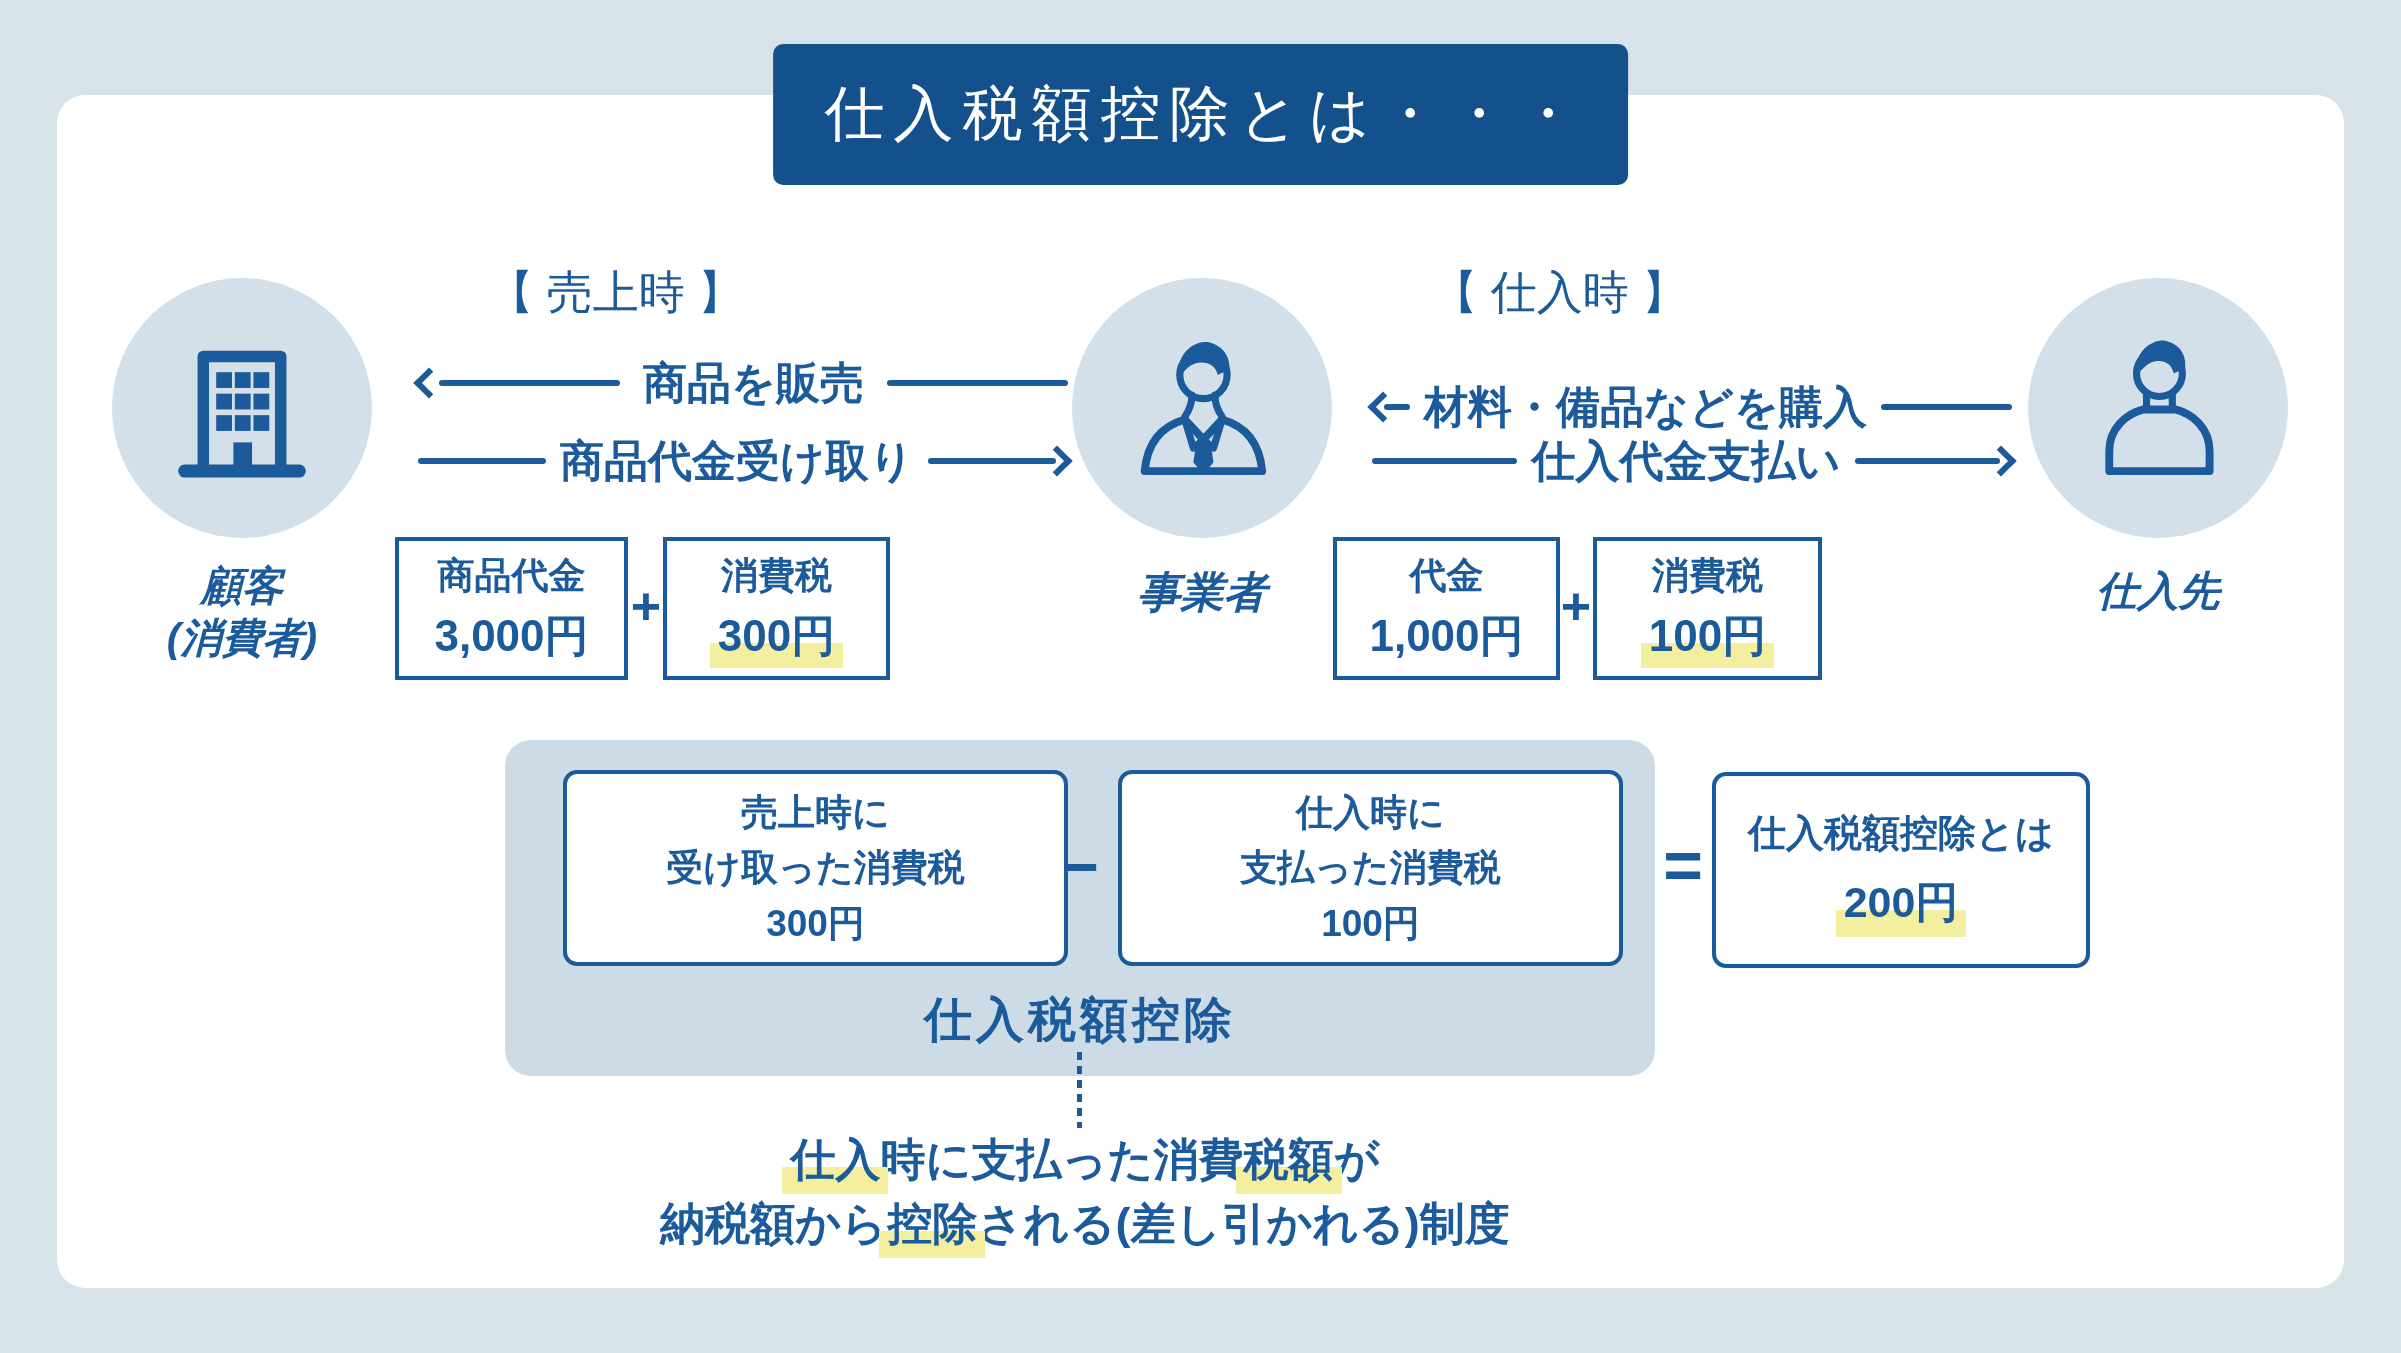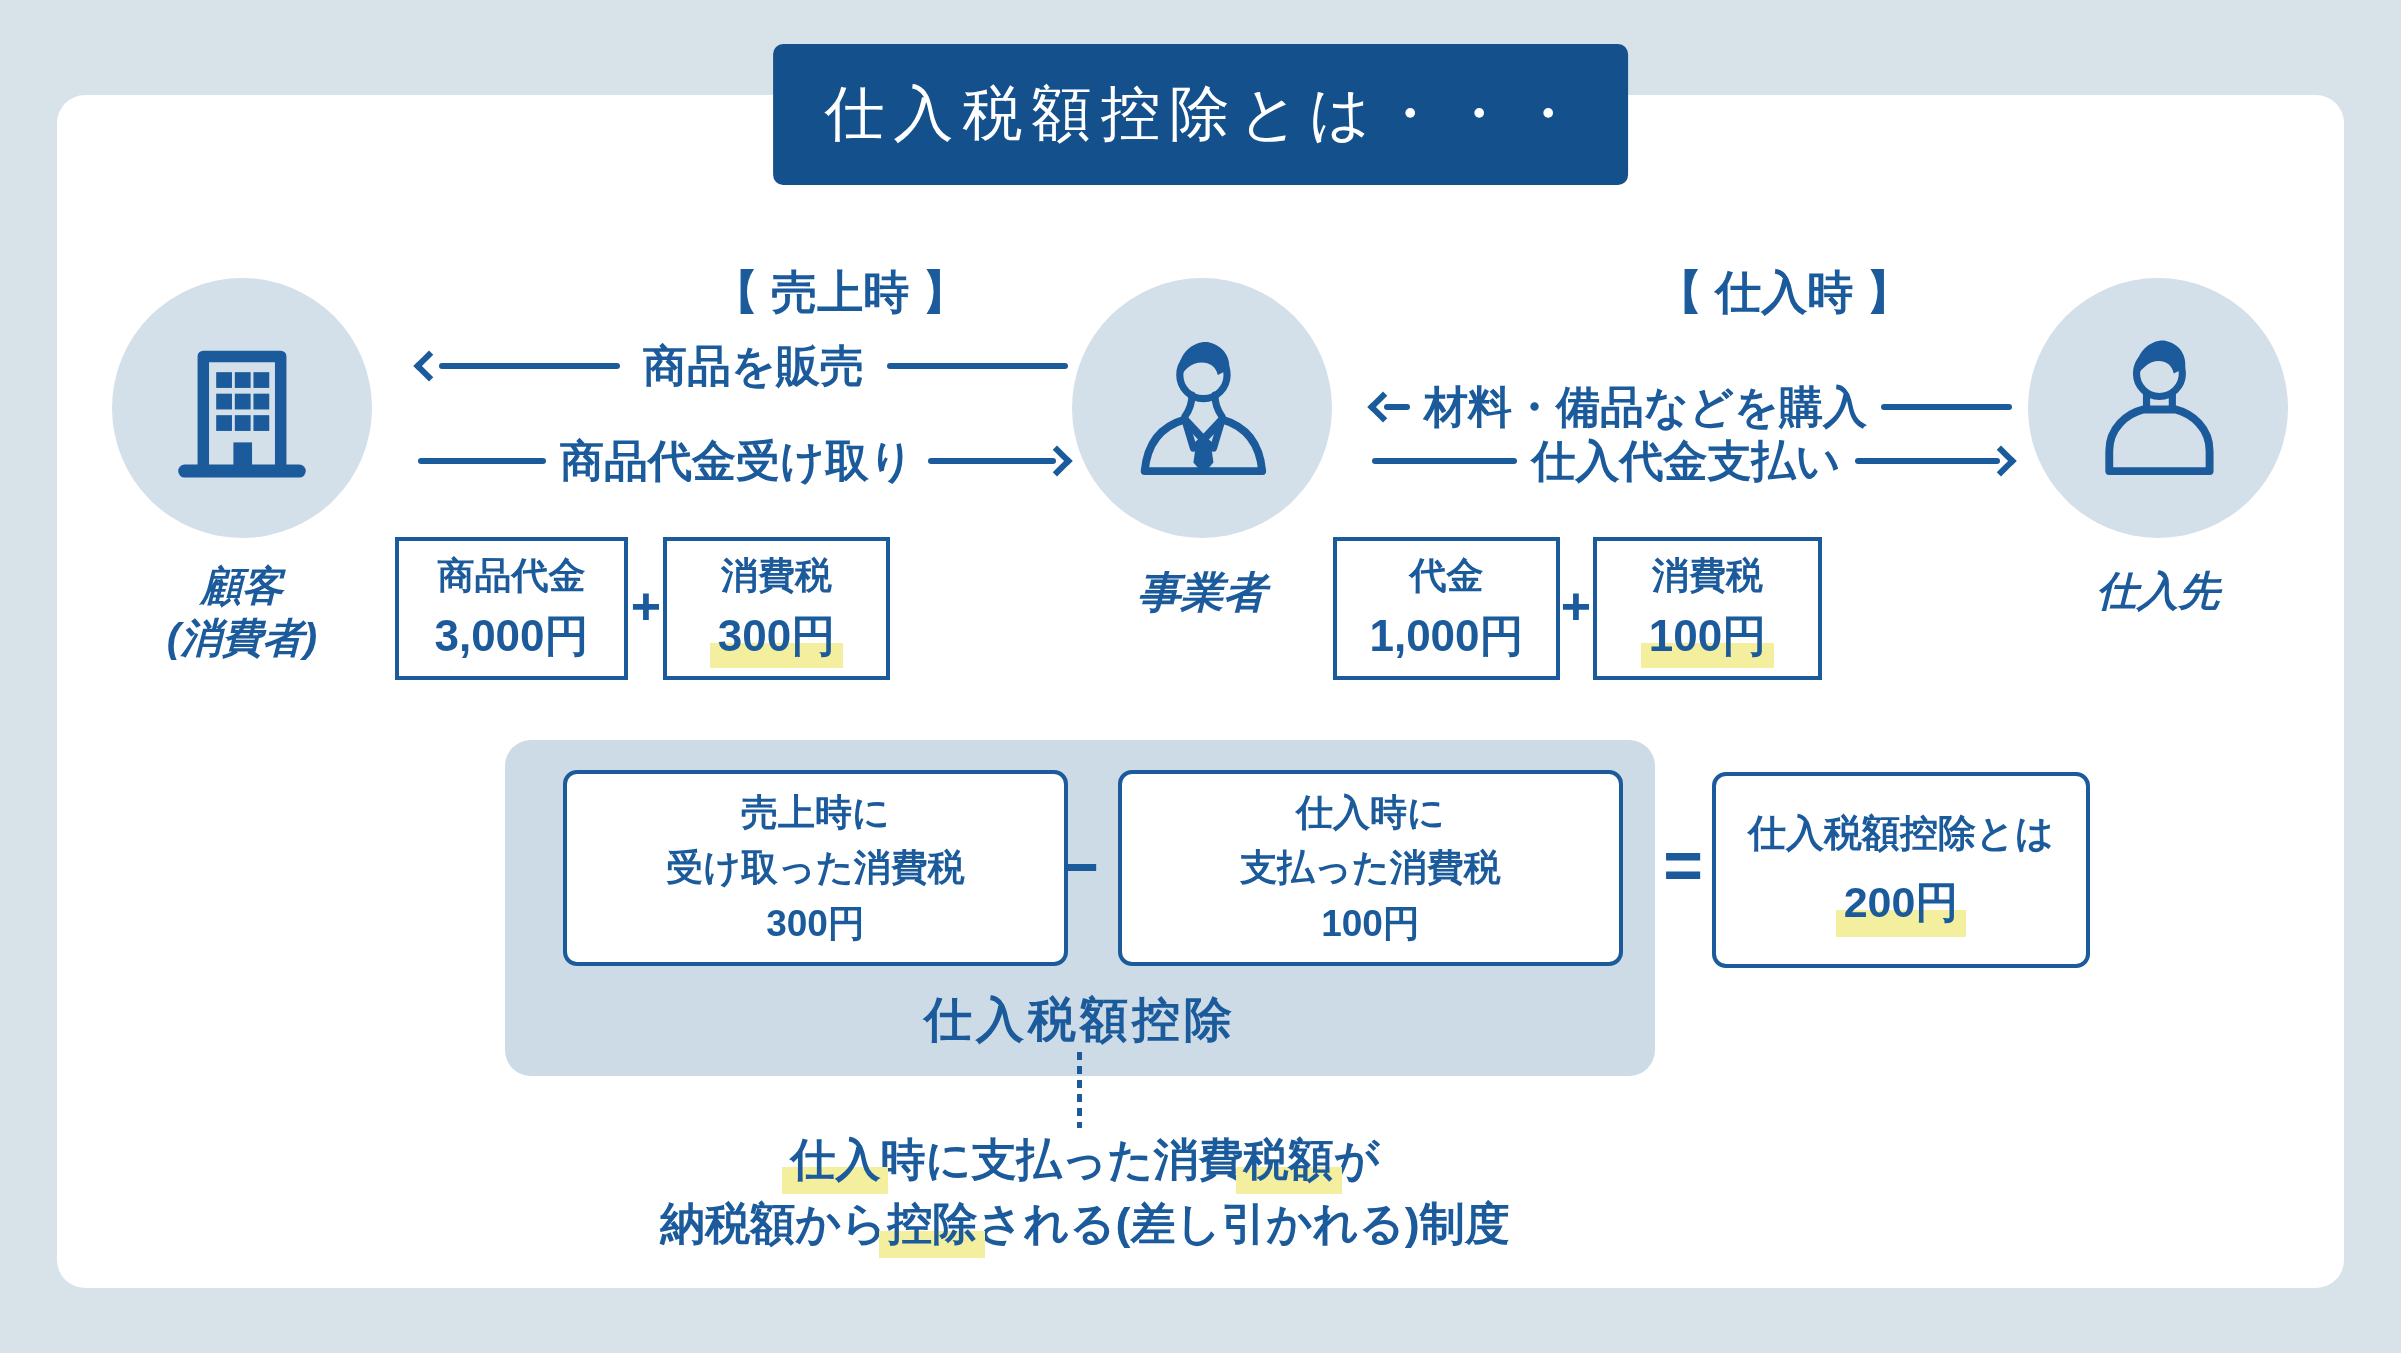--- a/index.html
+++ b/index.html
@@ -13,41 +13,41 @@
   }
   *{box-sizing:border-box;}
   body{margin:0;background:var(--bg);font-family:"Liberation Sans","DejaVu Sans",sans-serif;}
   .page{position:relative;width:2401px;height:1353px;background:var(--bg);overflow:hidden;}
   .card{position:absolute;left:57px;top:95px;width:2287px;height:1193px;background:var(--card);border-radius:28px;}
 
   .banner{position:absolute;top:44px;left:50%;transform:translateX(-50%);background:var(--blue-dark);
     color:#fff;font-size:60px;font-weight:normal;letter-spacing:9px;padding:30px 42px 30px 52px;
     border-radius:10px;white-space:nowrap;}
 
-  .sec-header{position:absolute;top:262px;width:480px;text-align:right;color:var(--blue);
-    font-size:46px;font-weight:bold;white-space:nowrap;}
+  .sec-header{position:absolute;top:262px;width:480px;text-align:left;color:var(--blue);
+    font-size:46px;font-weight:normal;white-space:nowrap;}
   #saleHeader{left:488px;}
   #purchaseHeader{left:1432px;}
 
   .circle{position:absolute;width:260px;height:260px;border-radius:50%;background:var(--circle);
     display:flex;align-items:center;justify-content:center;color:var(--blue);}
   #circleCustomer{left:112px;top:278px;}
   #circleBusiness{left:1072px;top:278px;}
   #circleSupplier{left:2028px;top:278px;}
   .circle svg{width:172px;height:172px;}
 
   .actor-label{position:absolute;text-align:center;color:var(--blue);font-weight:bold;
     font-size:41px;line-height:1.28;font-style:italic;}
   #labelCustomer{left:62px;top:560px;width:360px;}
   #labelBusiness{left:1022px;top:565px;width:360px;font-size:43px;}
   #labelSupplier{left:1978px;top:565px;width:360px;font-size:41px;}
 
   .arrow-row{position:absolute;display:flex;align-items:center;gap:14px;color:var(--blue);
     font-size:44px;font-weight:bold;white-space:nowrap;height:66px;}
-  #saleArrowSell{left:418px;top:333px;width:650px;gap:23px;}
+  #saleArrowSell{left:418px;top:350px;width:650px;gap:23px;}
   #saleArrowReceive{left:418px;top:428px;width:650px;}
   #purchArrowBuy{left:1372px;top:342px;width:640px;margin-top:32px;}
   #purchArrowPay{left:1372px;top:428px;width:640px;}
   .aline{flex:1 1 auto;height:6px;background:var(--blue);border-radius:3px;min-width:10px;}
   .aline.short{flex:0 0 26px;}
   .chev{flex:0 0 auto;width:22px;height:22px;border-left:6px solid var(--blue);border-bottom:6px solid var(--blue);}
   .chev-l{transform:rotate(45deg);margin-right:-24px;}
   .chev-r{transform:rotate(-135deg);margin-left:-24px;}
 
   .amount-box{position:absolute;background:#fff;border:4px solid var(--blue);display:flex;

